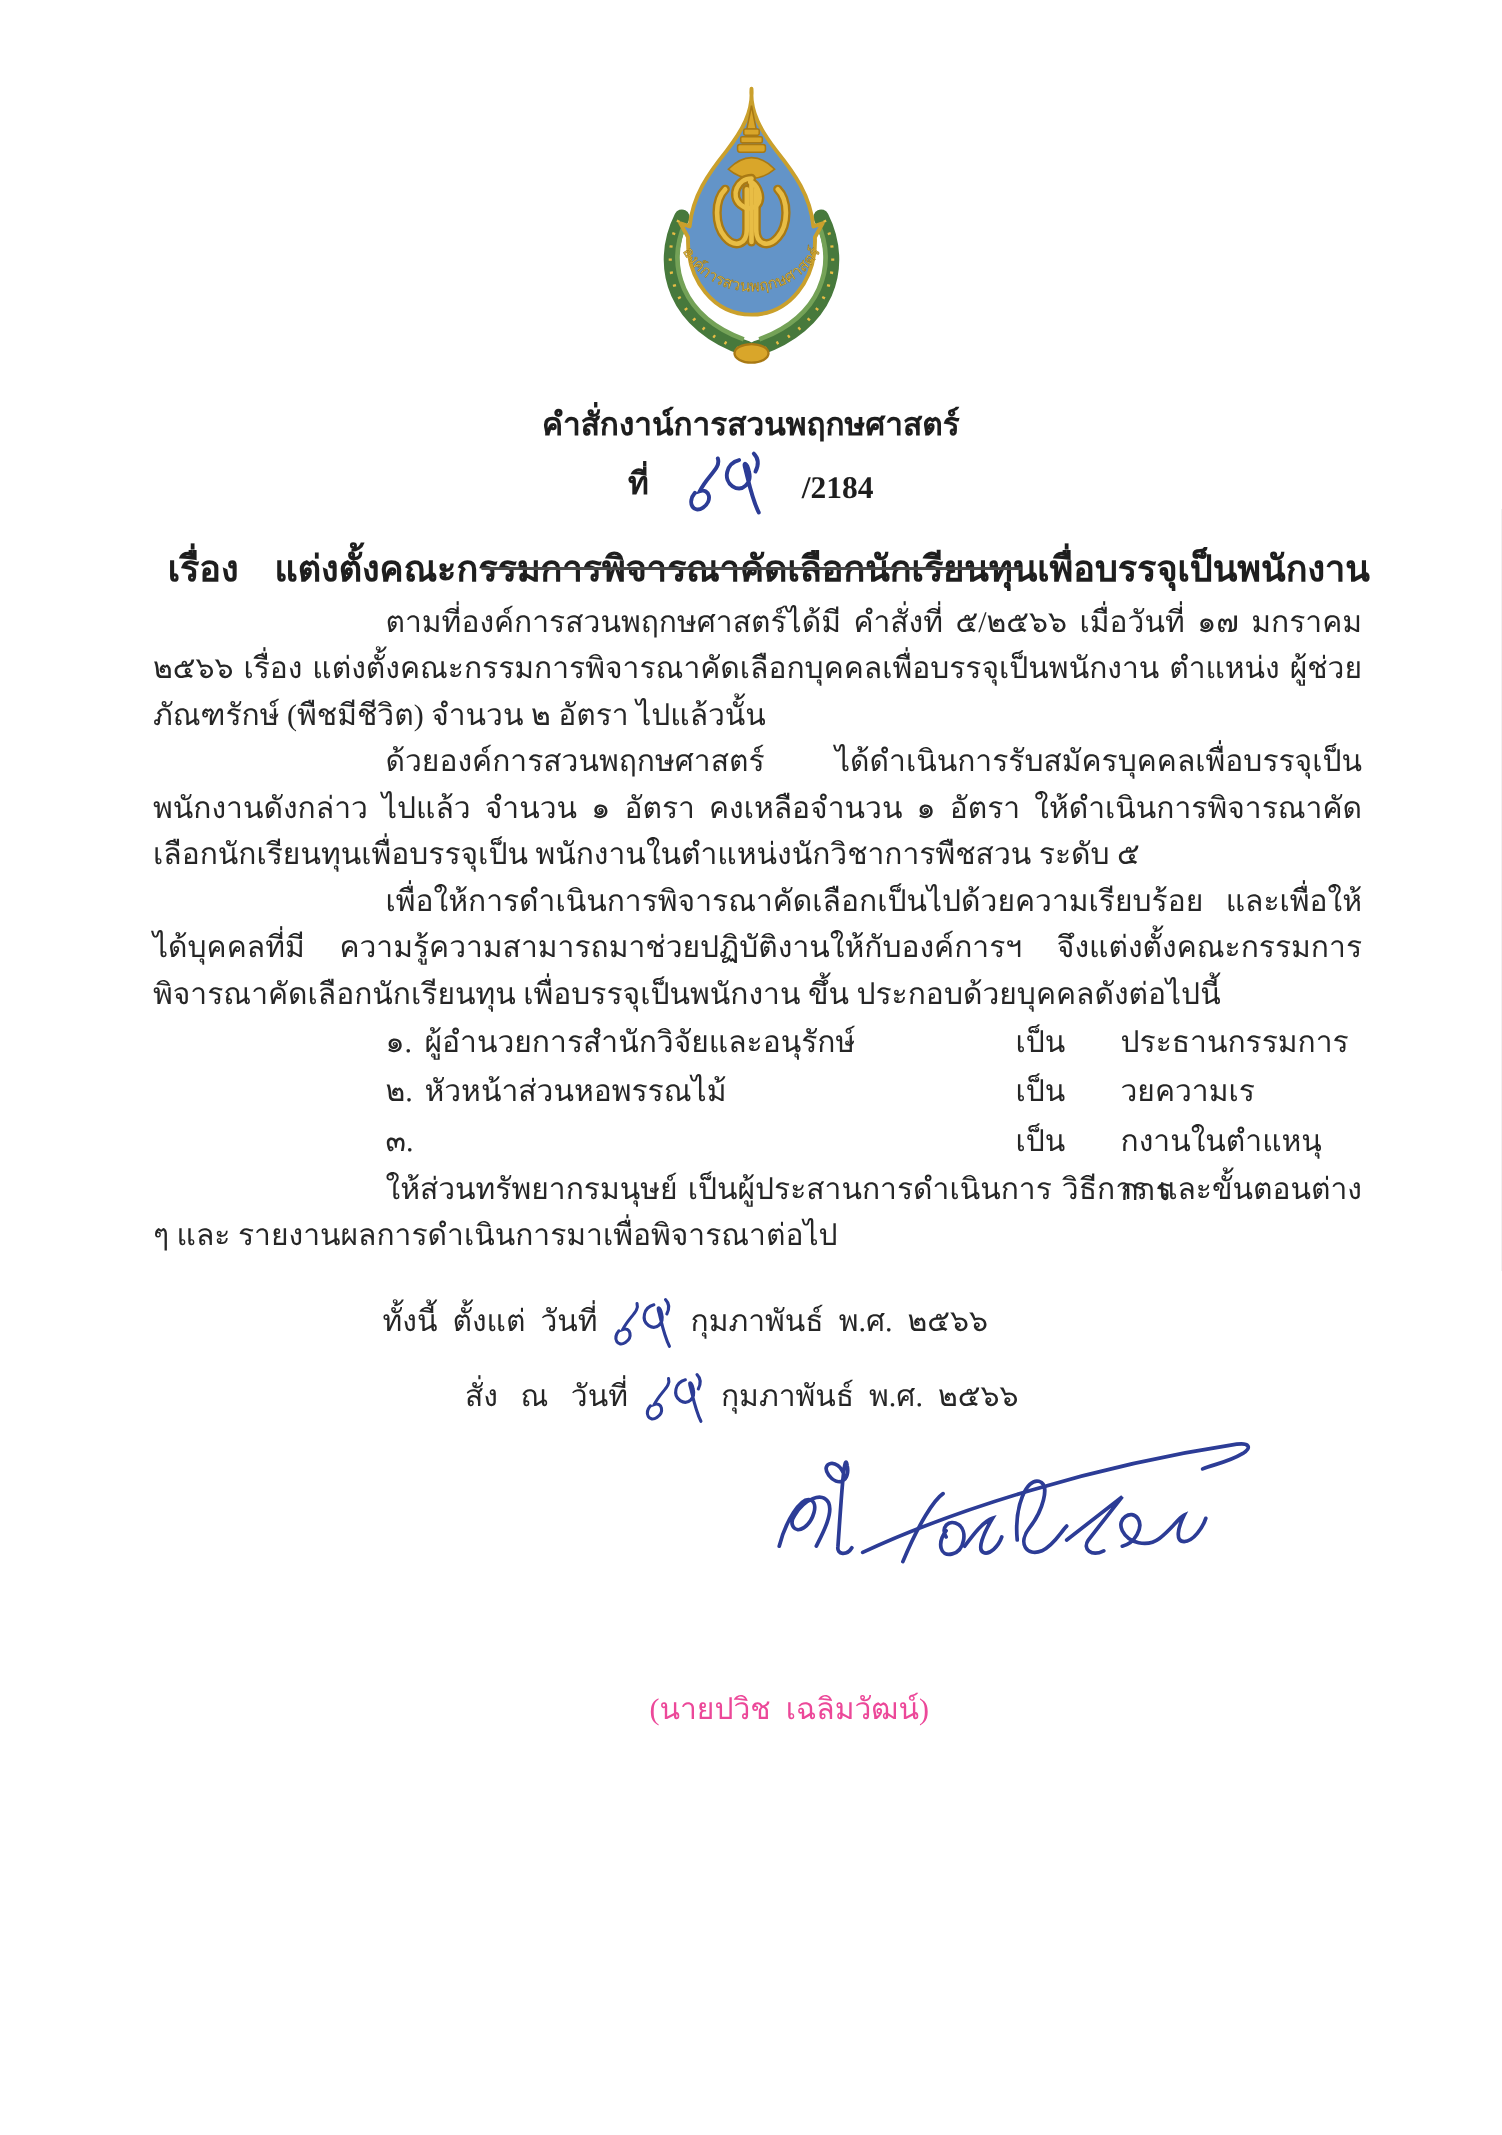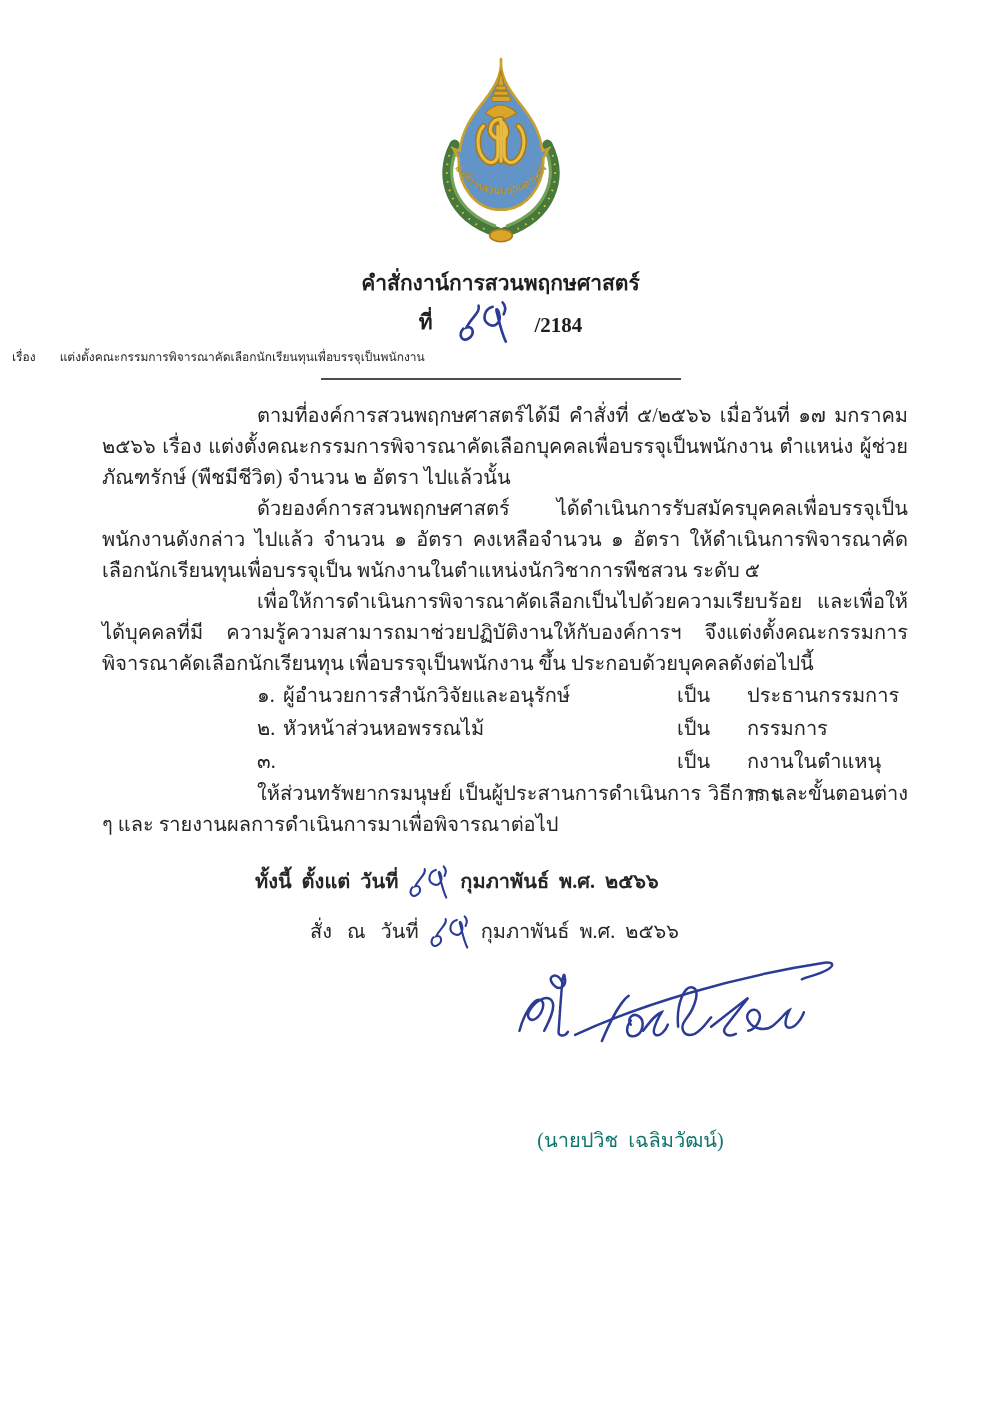--- a/index.html
+++ b/index.html
@@ -12,44 +12,44 @@
   .emblem{position:absolute;left:50%;top:54px;transform:translateX(-50%);
     width:158px;height:196px;}
   .emblem svg{width:100%;height:100%;}
   
   .doc-title{position:absolute;top:266px;left:0;width:100%;text-align:center;
     font-size:21px;font-weight:bold;color:#1e1e1e;}
   .doc-number{position:absolute;top:292px;left:0;width:100%;height:46px;
     display:flex;justify-content:center;align-items:flex-end;gap:22px;
     font-size:21px;font-weight:bold;color:#1e1e1e;}
   .doc-number .hand-big{width:58px;height:48px;margin-bottom:-8px;}
-  .doc-subject{position:absolute;top:332px;left:0;width:100%;text-align:left;
-    font-size:12px;font-weight:normal;color:#1e1e1e;white-space:pre;}
+  .doc-subject{position:absolute;top:332px;left:0;width:100%;text-align:center;
+    font-size:24px;font-weight:bold;color:#1e1e1e;white-space:pre;}
   .doc-subject .subject-label{margin-right:24px;}
   .divider{position:absolute;top:378px;left:321px;width:360px;height:0;
     border-top:2px solid #4c4c4c;}
   
   .doc-body{position:absolute;left:102px;top:400px;width:806px;
     font-size:20px;line-height:31px;color:#262626;}
   .doc-body p{margin:0;text-indent:155px;text-align:justify;}
   .c-row{position:relative;height:33px;line-height:33px;}
   .c-num{position:absolute;left:155px;}
   .c-name{position:absolute;left:181px;}
   .c-is{position:absolute;left:575px;}
   .c-role{position:absolute;left:645px;}
   .date-line{display:flex;align-items:flex-end;gap:8px;}
   .date-line span{white-space:pre;}
-  .date-line.effective{margin-top:23px;padding-left:153px;font-weight:bold;}
+  .date-line.effective{margin-top:23px;padding-left:153px;}
   .date-line.issued{margin-top:16px;padding-left:208px;}
   .hand-day{width:46px;height:38px;margin-bottom:-4px;}
   
   .signature{position:absolute;left:503px;top:950px;width:340px;height:108px;}
   .signature svg{width:100%;height:100%;}
-  .signer{position:absolute;left:433px;top:1060px;width:395px;text-align:center;
-    font-size:20px;line-height:32px;color:#0f766e;white-space:pre;}
+  .signer{position:absolute;left:433px;top:1060px;width:395px;
+    font-size:20px;line-height:32px;color:#ec4899;white-space:pre;}
 </style>
 </head>
 <body>
 
 <div class="page">
 
   <div class="emblem">
     <svg viewBox="0 0 150 190" xmlns="http://www.w3.org/2000/svg">
 
       <path d="M30,88 C14,120 26,158 72,173" fill="none" stroke="#47793c" stroke-width="10" stroke-linecap="round"></path>
@@ -118,21 +118,21 @@
     <div class="c-row">
       <span class="c-num">๑.</span>
       <span class="c-name">ผู้อำนวยการสำนักวิจัยและอนุรักษ์</span>
       <span class="c-is">เป็น</span>
       <span class="c-role">ประธานกรรมการ</span>
     </div>
     <div class="c-row">
       <span class="c-num">๒.</span>
       <span class="c-name">หัวหน้าส่วนหอพรรณไม้</span>
       <span class="c-is">เป็น</span>
-      <span class="c-role">กรรมการ</span>
+      <span class="c-role">วยความเร</span>
     </div>
     <div class="c-row">
       <span class="c-num">๓.</span>
       <span class="c-is">เป็น</span>
       <span class="c-role">กงานในตำแหนุการ</span>
     </div>
 
     <p>ให้ส่วนทรัพยากรมนุษย์ เป็นผู้ประสานการดำเนินการ วิธีการ และขั้นตอนต่าง ๆ และ รายงานผลการดำเนินการมาเพื่อพิจารณาต่อไป</p>
 
     <div class="date-line effective">

